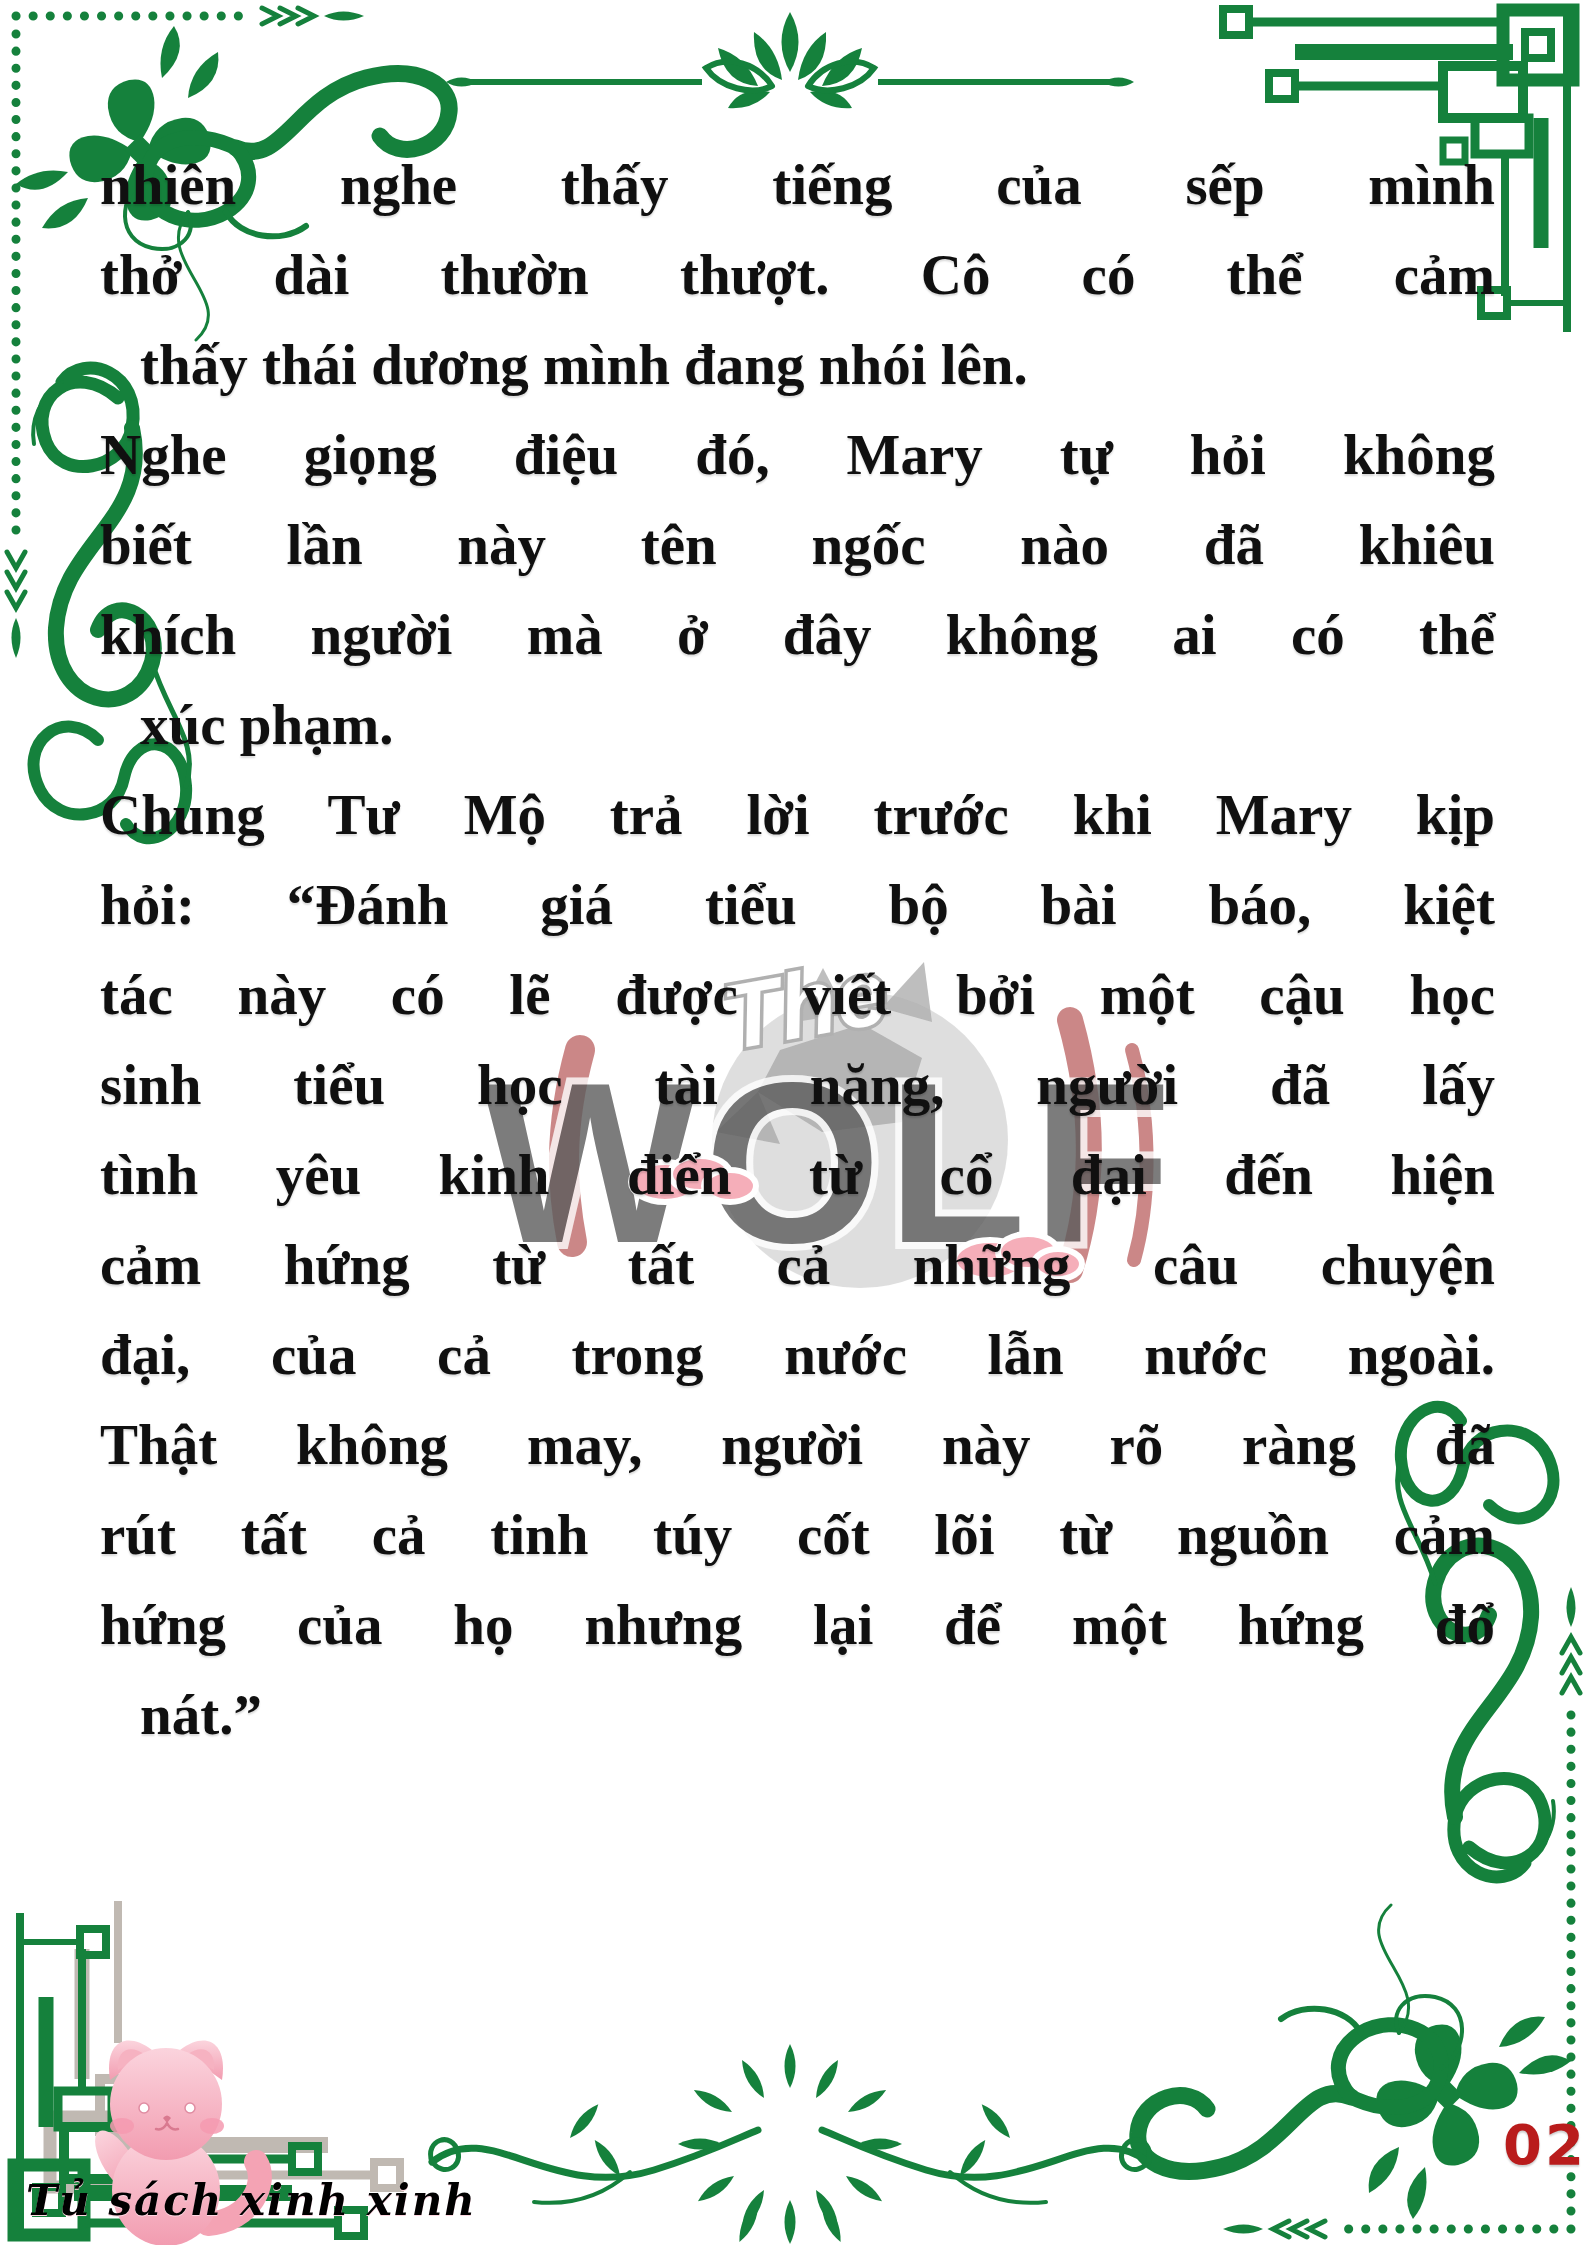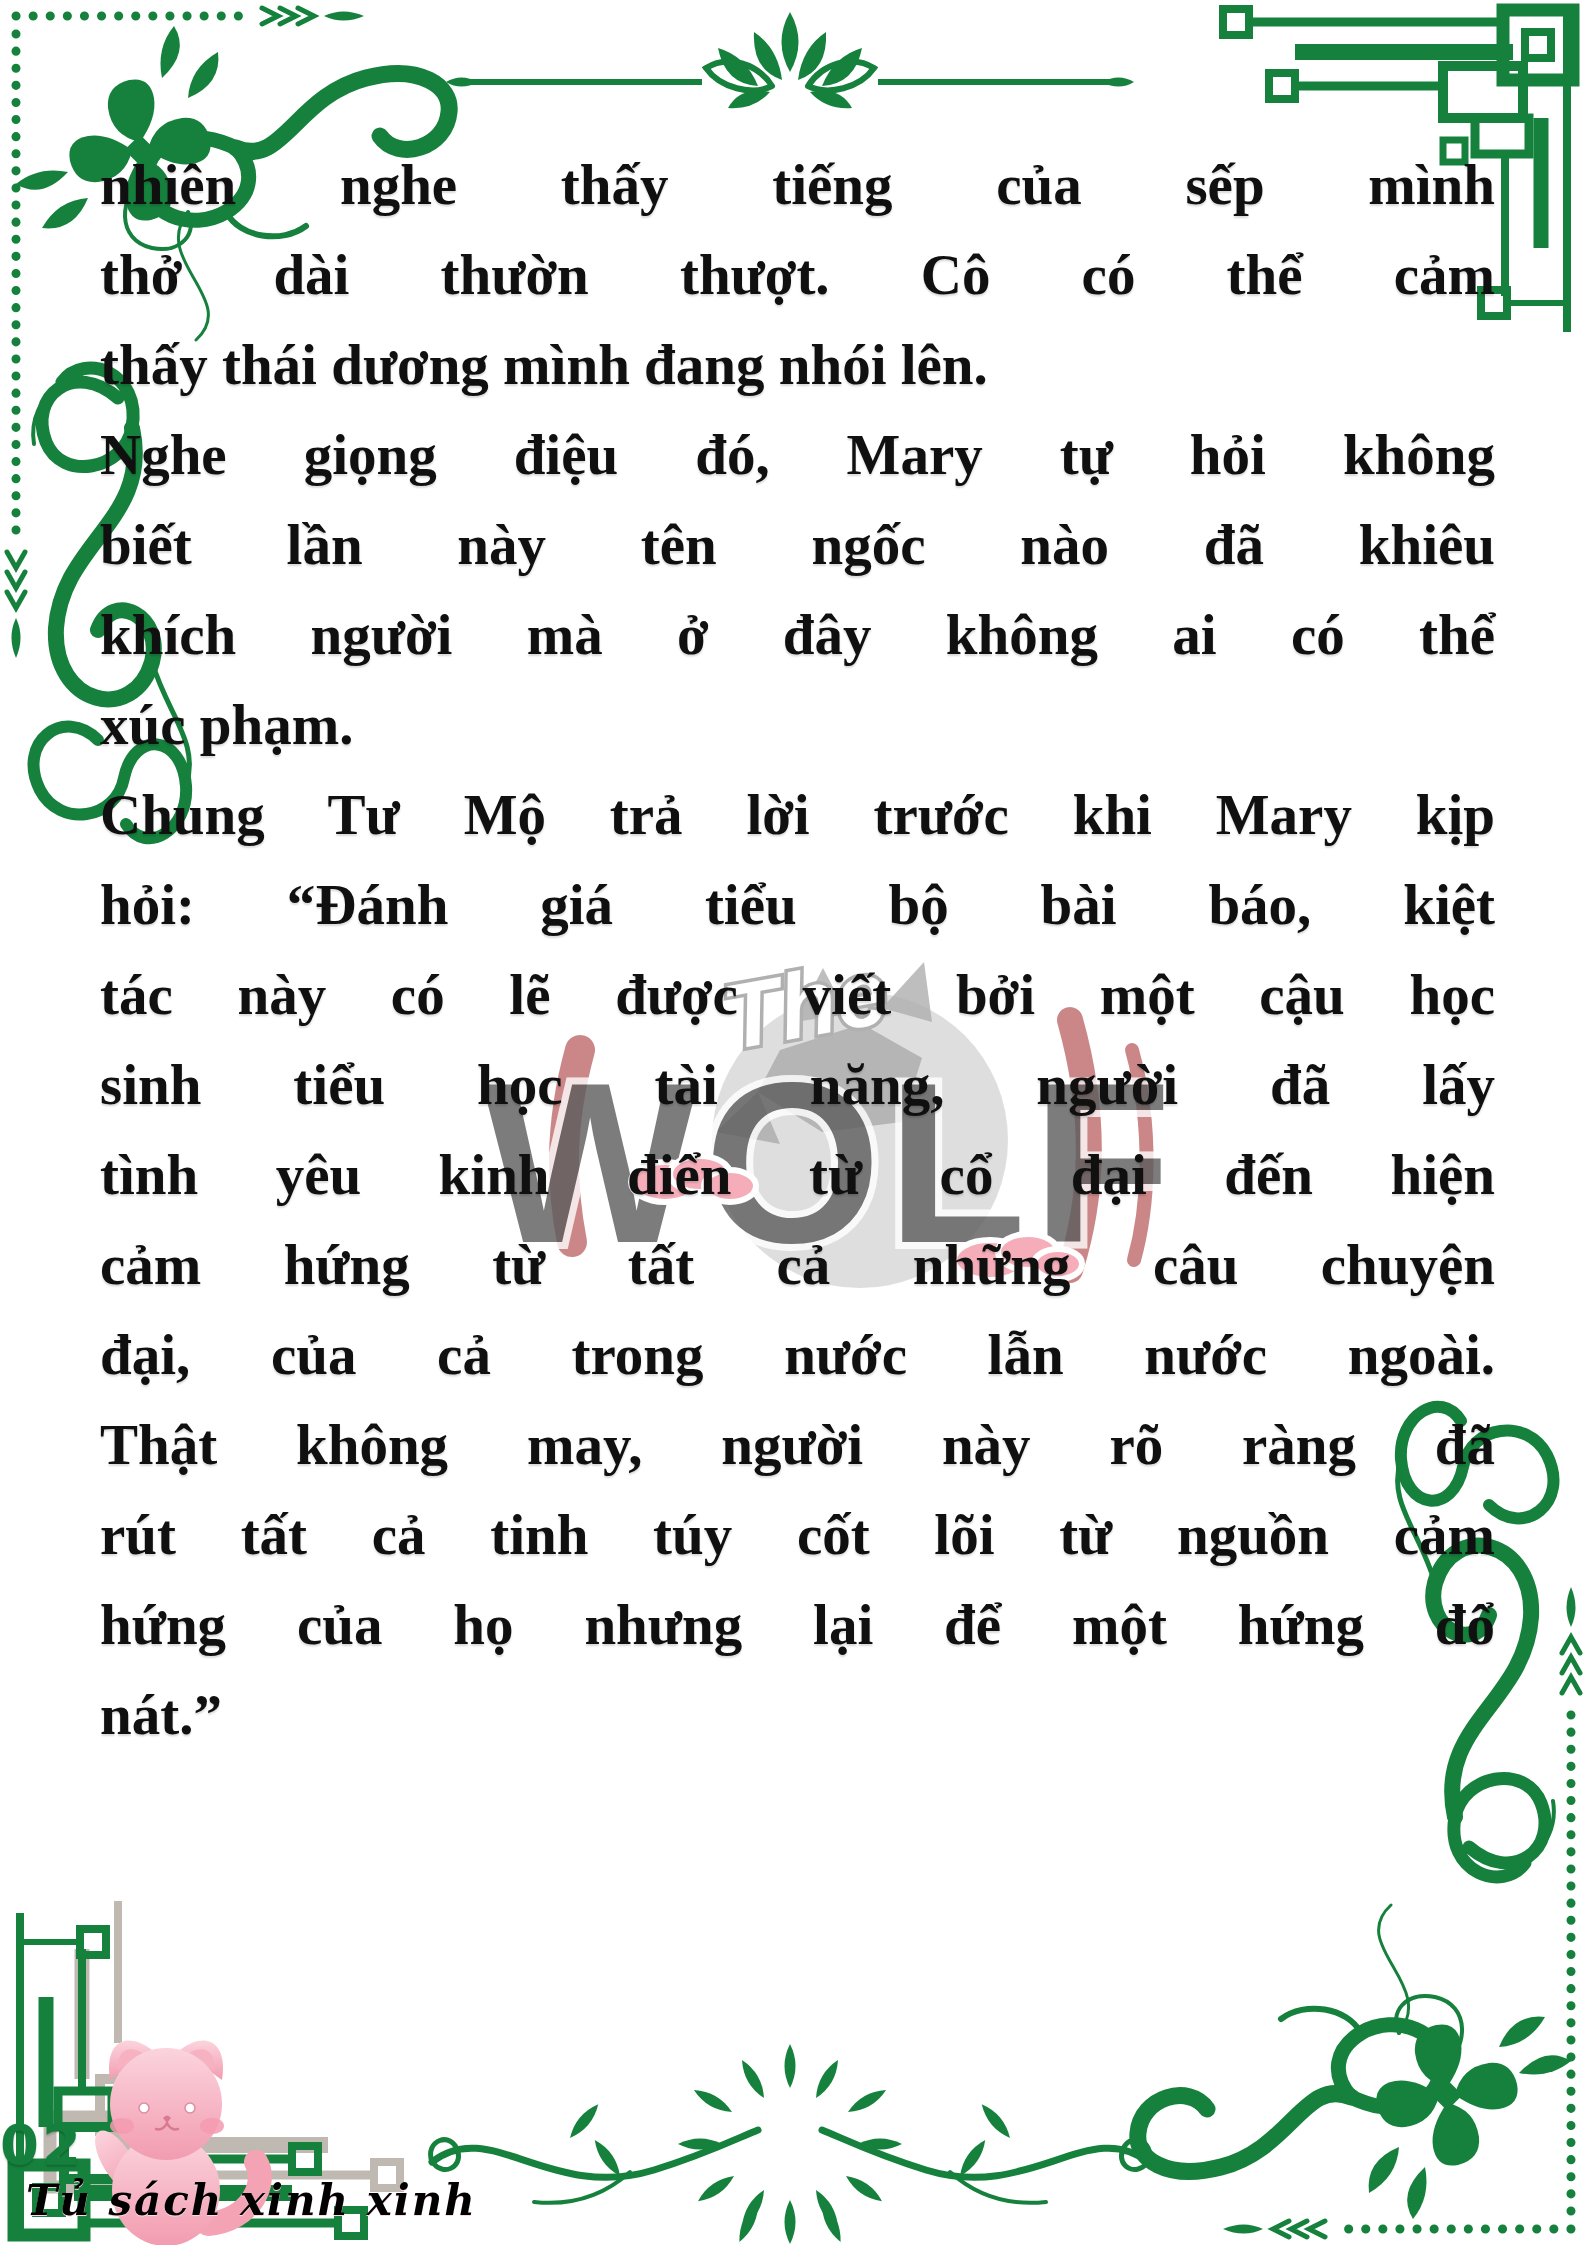--- a/index.html
+++ b/index.html
@@ -10,36 +10,36 @@
   
   .text-block{
     position:absolute;left:100px;top:140px;width:1395px;z-index:3;
     color:#101010;font-size:57px;line-height:90px;font-weight:600;
     text-shadow:0 2px 2px rgba(0,0,0,.15);
   }
   .text-block p{margin:0;}
   .p2{margin-top:140px;}
   .p3{margin-top:105px;}
   .l{text-align:justify;text-align-last:justify;font-family:Liberation Serif, serif;}
-  .l.last{text-align-last:left;}
+  .l.last{text-align-last:left;margin-left:40px;}
   
   .flourish{position:absolute;color:#15813c;z-index:1;}
   .flourish.tl{left:0;top:0;}
   .flourish.br{right:0;bottom:0;transform:rotate(180deg);}
   .circuit{position:absolute;color:#15813c;z-index:2;}
   .circuit.tr{right:0;top:0;}
   .circuit.bl{left:0;bottom:0;transform:rotate(180deg);}
   .circuit.bl-shadow{left:36px;bottom:48px;transform:rotate(180deg);color:#8e8074;opacity:.55;z-index:1;}
   .divider-top{position:absolute;left:440px;top:8px;color:#15813c;z-index:1;}
   .vine-bottom{position:absolute;left:420px;top:2042px;color:#15813c;z-index:2;}
   .cat{position:absolute;left:66px;top:2012px;z-index:3;}
   .watermark{position:absolute;left:430px;top:930px;width:800px;height:400px;z-index:1;}
   .page-number{
-    position:absolute;left:0;right:0;top:2112px;text-align:left;z-index:3;
-    font-family:"DejaVu Sans",sans-serif;font-weight:bold;font-size:56px;color:#15803d;
+    position:absolute;left:0;right:0;top:2112px;text-align:right;z-index:3;
+    font-family:"DejaVu Sans",sans-serif;font-weight:bold;font-size:56px;color:#b91c1c;
     letter-spacing:3px;text-shadow:0 2px 2px rgba(0,0,0,.2);
   }
   .brand{
     position:absolute;left:26px;top:2176px;z-index:4;
     font-family:"DejaVu Serif",serif;font-style:italic;font-weight:bold;
     font-size:42px;color:#000000;letter-spacing:2px;
     text-shadow:0 1px 0 #ffd7e2;
   }
 </style>
 </head>

